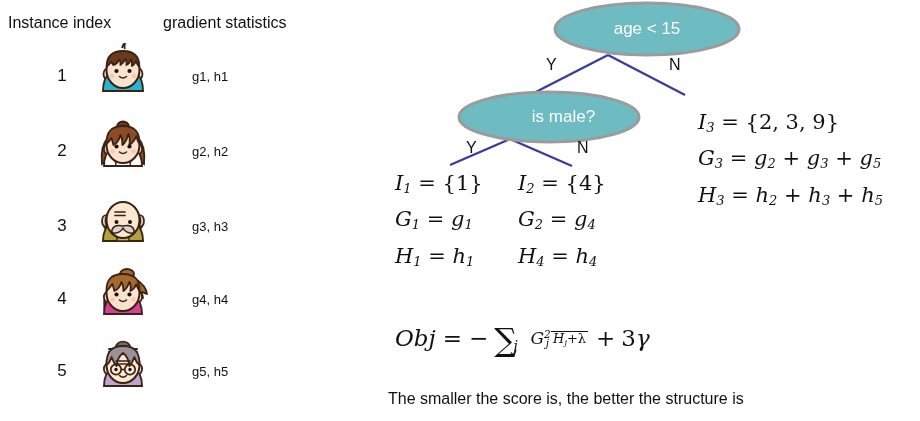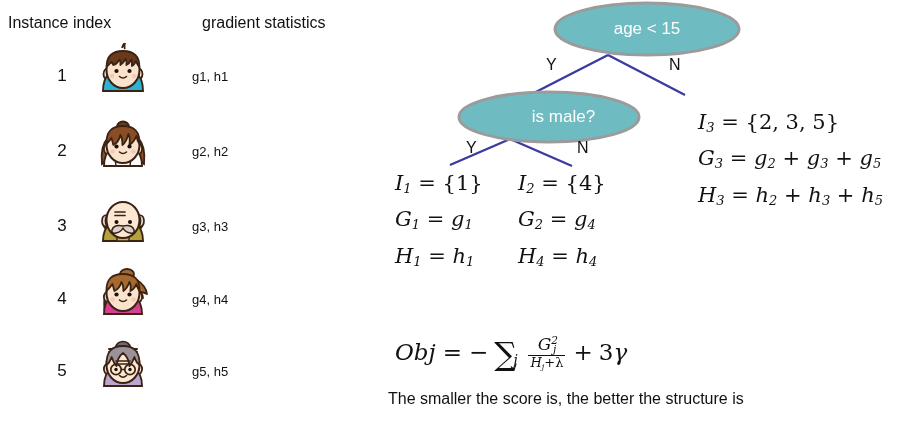--- a/index.html
+++ b/index.html
@@ -10,21 +10,21 @@
     color:#111111;
     overflow:hidden;
     position:relative;
   }
   .page{position:absolute;inset:0;}
 
   
   .left-panel{position:absolute;left:0;top:0;width:340px;height:421px;}
   .col-head{position:absolute;top:14px;font-size:16px;color:#111;white-space:nowrap;}
   .col-head.idx{left:8px;}
-  .col-head.grad{left:163px;margin-left:39px;}
+  .col-head.grad{left:163px;}
 
   .row{position:absolute;left:0;width:340px;height:68px;}
   .row .rownum{
     position:absolute;left:52px;top:50%;transform:translateY(-50%);
     font-size:17px;color:#111;text-align:center;width:20px;
   }
   .row .stats{
     position:absolute;left:192px;top:50%;transform:translateY(-50%);
     font-size:13px;color:#111;white-space:nowrap;
   }
@@ -56,22 +56,22 @@
   
   .obj{position:absolute;left:55px;top:322px;font-size:23px;
        font-family:"DejaVu Serif","Liberation Serif",serif;font-style:italic;color:#111;
        display:flex;align-items:center;white-space:nowrap;}
   .obj .up{font-style:normal;}
   .obj sub{font-size:.6em;vertical-align:-0.3em;font-style:italic;}
   .obj sup{font-size:.6em;vertical-align:0.55em;font-style:italic;}
   .sigma{font-family:"DejaVu Serif",serif;font-style:normal;font-size:32px;line-height:1;
          position:relative;top:2px;}
   .sigma-sub{font-size:14px;font-style:italic;position:relative;top:8px;left:-4px;margin-right:3px;}
-  .frac{display:inline-flex;flex-direction:column;align-items:center;
-        vertical-align:middle;margin:12px 4px;position:relative;top:1px;}
+  .frac{display:inline-flex;flex-direction:row;align-items:center;
+        vertical-align:middle;margin:0 4px;position:relative;top:1px;}
   .frac .num{font-size:17px;line-height:1.05;padding:0 2px;}
   .frac .den{font-size:13px;line-height:1.15;padding:0 2px;border-top:1.3px solid #111;}
   .frac .num sup{font-size:.62em;vertical-align:.55em;}
   .frac .num sub{font-size:.62em;vertical-align:-.28em;}
   .frac .den sub{font-size:.62em;vertical-align:-.28em;}
 
   .caption{
     position:absolute;left:48px;top:390px;
     font-size:16px;color:#111;white-space:nowrap;
     font-family:"Liberation Sans",sans-serif;
@@ -249,21 +249,21 @@
       </div>
       <div class="line">
         <span>H</span><sub>4</sub>
         <span class="up"> = </span><span>h</span><sub>4</sub>
       </div>
     </div>
 
     <div class="mblock" style="left:358px;top:107px;">
       <div class="line">
         <span>I</span><sub>3</sub>
-        <span class="up"> = </span><span class="up">{2, 3, 5}</span>
+        <span class="up"> = </span><span class="up">{2, 3, 9}</span>
       </div>
       <div class="line">
         <span>G</span><sub>3</sub>
         <span class="up"> = </span><span>g</span><sub>2</sub>
         <span class="up"> + </span><span>g</span><sub>3</sub>
         <span class="up"> + </span><span>g</span><sub>5</sub>
       </div>
       <div class="line">
         <span>H</span><sub>3</sub>
         <span class="up"> = </span><span>h</span><sub>2</sub>

